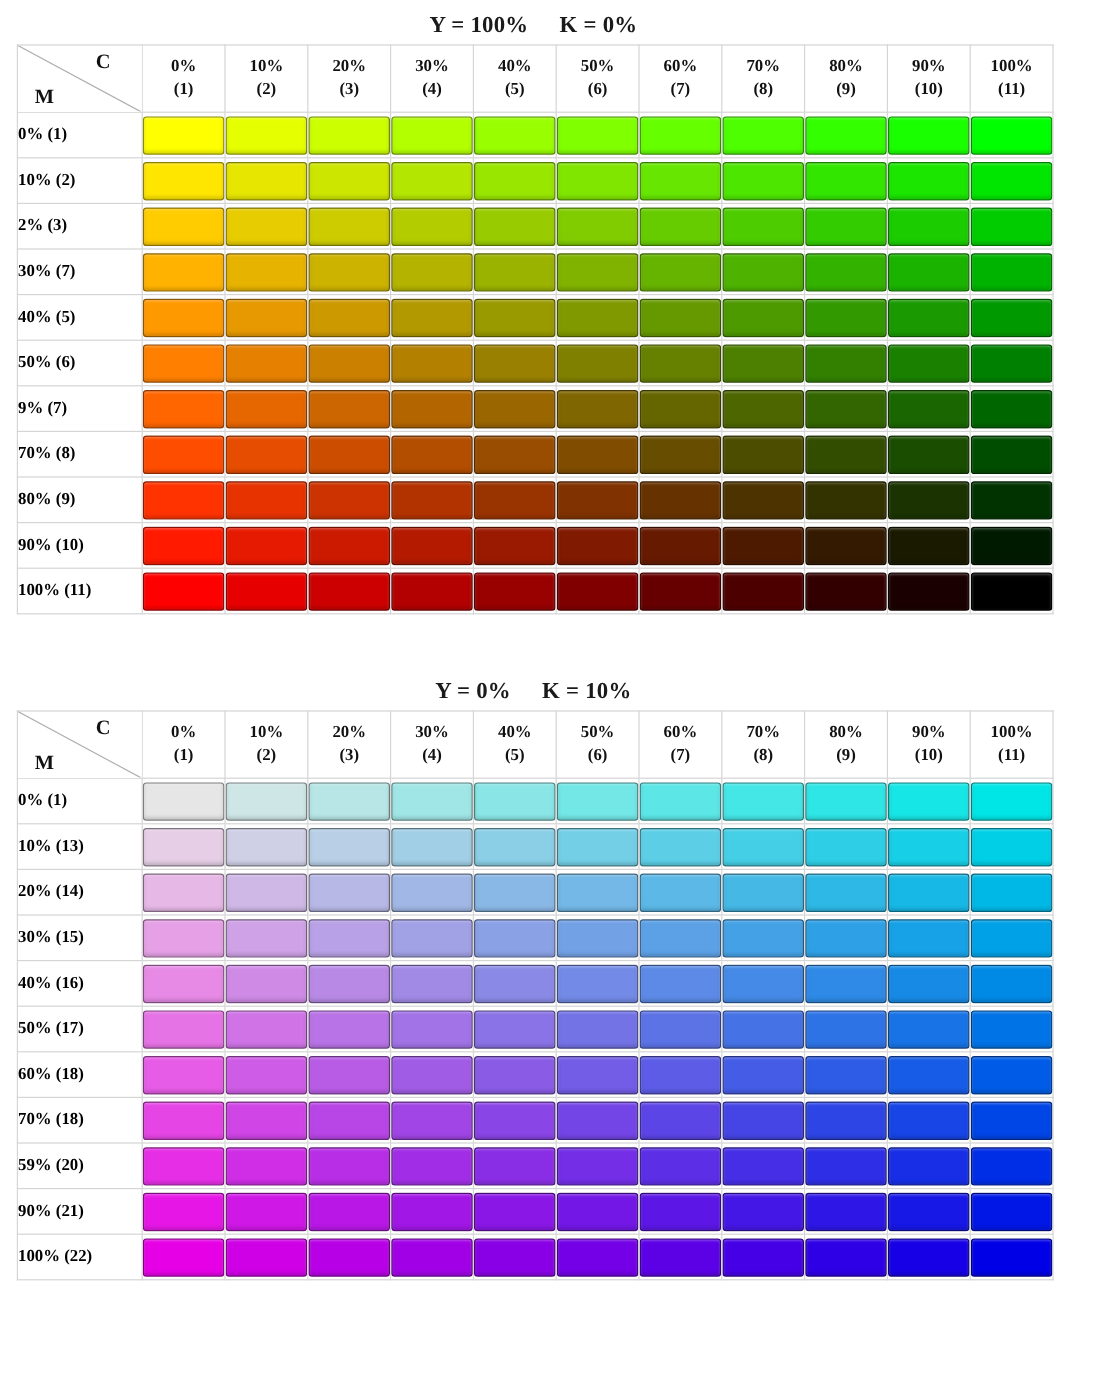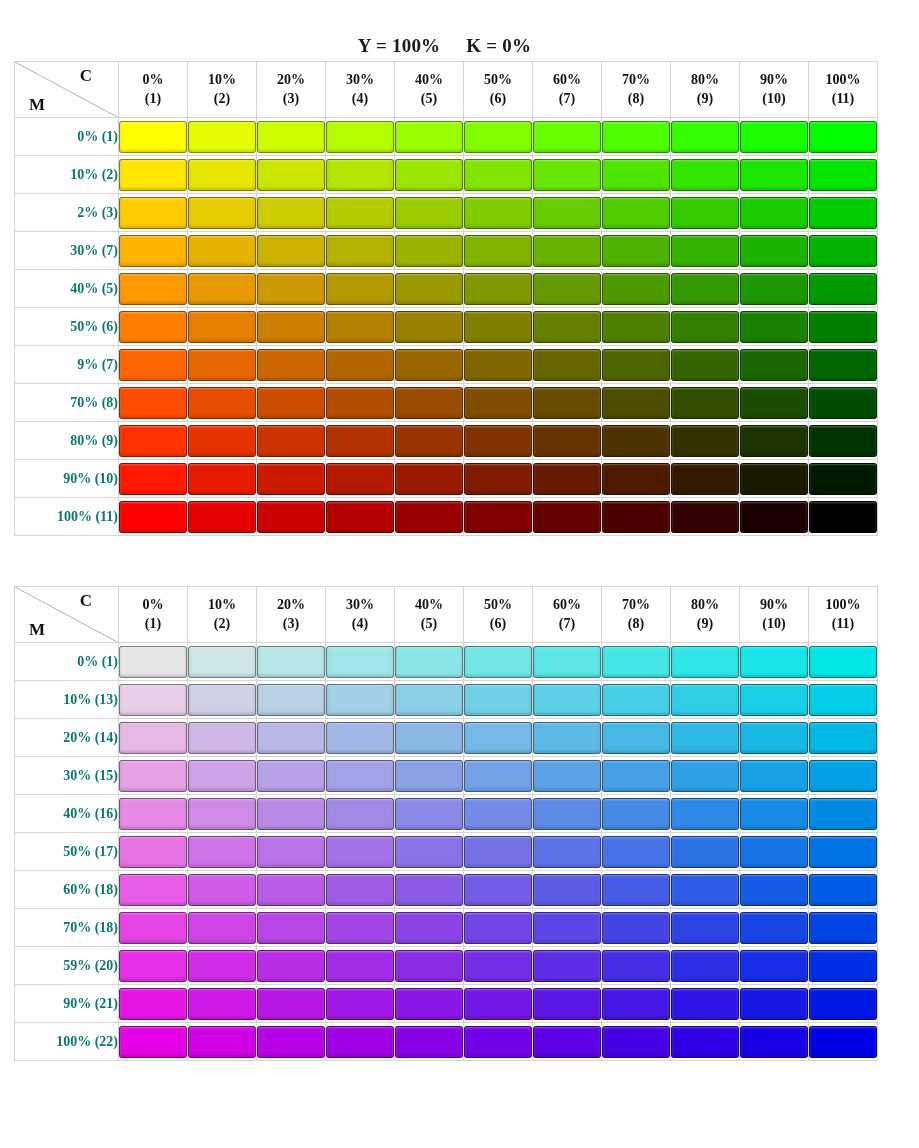--- a/index.html
+++ b/index.html
@@ -26,21 +26,20 @@
   .chart-title {
     text-align: center;
     font-family: "Liberation Serif", "DejaVu Serif", serif;
     font-size: 19px;
     font-weight: bold;
     color: #1a1a1a;
     letter-spacing: 0.2px;
     height: 30px;
     line-height: 30px;
     padding-right: 30px;
-    margin-top: 24px;
   }
   .chart-title .gap { display: inline-block; width: 26px; }
 
   table.cmyk {
     border-collapse: collapse;
     margin-left: 14px;
     table-layout: fixed;
     width: 864px;
     background: #ffffff;
     border: 1px solid #c8c8c8;
@@ -88,25 +87,24 @@
     color: #111;
     line-height: 1.35;
     background: #ffffff;
   }
   th.colhead .pct { display: block; }
   th.colhead .idx { display: block; }
 
   td.rowhead {
     width: 104px;
     height: 38px;
-    text-align: right;
     padding-right: 9px;
     font-size: 14px;
     font-weight: bold;
-    color: #0f766e;
+    color: #000000;
     background: #ffffff;
     white-space: nowrap;
   }
 
   td.swatch-cell {
     height: 38px;
     padding: 3px 4px;
     background: #ffffff;
   }
   .swatch {
@@ -578,20 +576,23 @@
             </td>
             <td class="swatch-cell">
               <div class="swatch" style="background: linear-gradient(rgb(0, 0, 0) 0%, rgb(0, 0, 0) 55%, rgb(0, 0, 0) 100%) rgb(0, 0, 0);"></div>
             </td>
           </tr>
         </tbody>
     </table>
   </div>
 
   <div class="chart-block second">
+    <div class="chart-title">
+      <span>Y = 0%</span><span class="gap"></span><span>K = 10%</span>
+    </div>
     <table class="cmyk">
       <thead>
         <tr>
           <th class="corner">
             <svg class="diag" viewBox="0 0 104 56" preserveAspectRatio="none">
               <line x1="0" y1="0" x2="104" y2="56" stroke="#b0b0b0" stroke-width="1"></line>
             </svg>
             <span class="c-lab">C</span>
             <span class="m-lab">M</span>
           </th>

